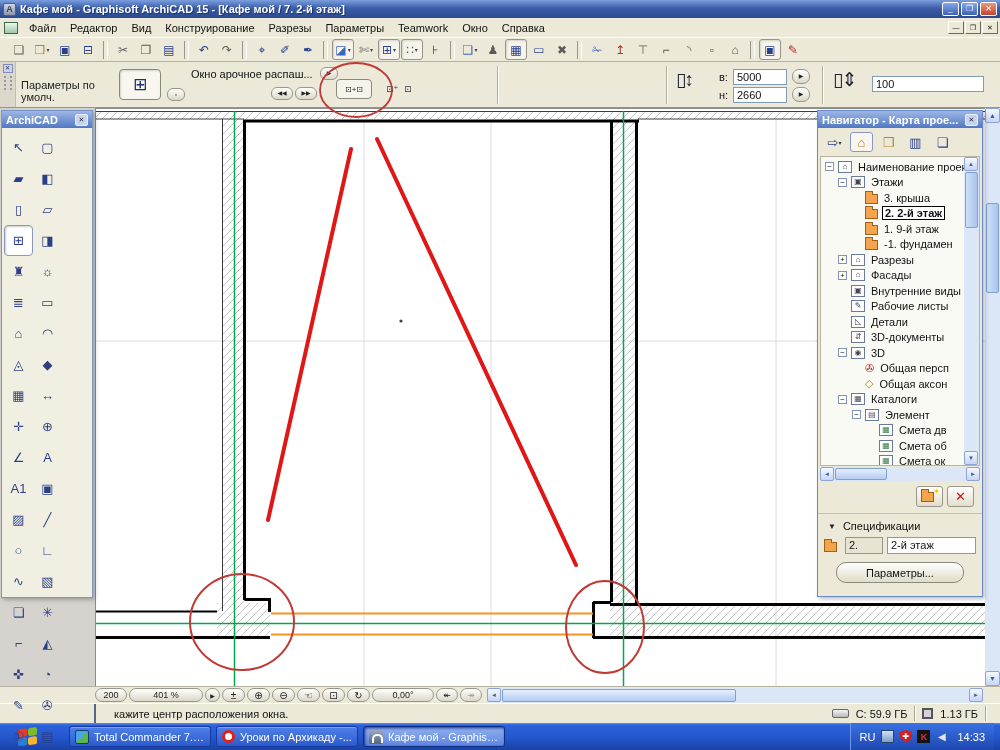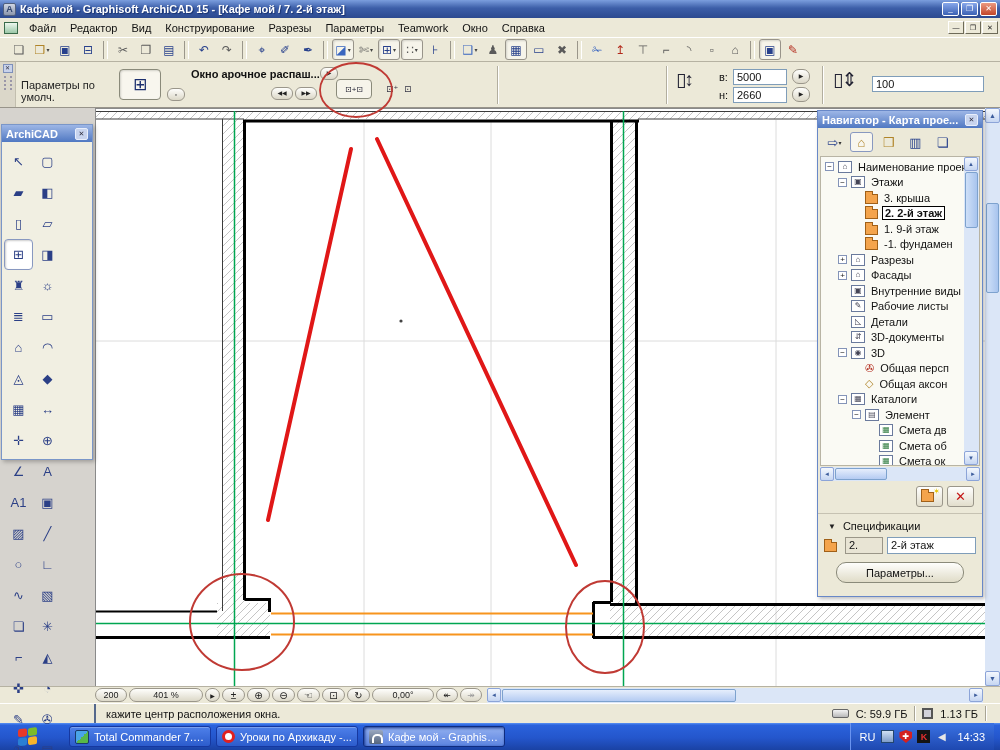--- a/index.html
+++ b/index.html
@@ -28,21 +28,21 @@
 .tbtn.sep{width:5px;height:18px;border:none;border-left:1px solid #9a968a;border-right:1px solid #fff;border-radius:0;margin:0 3px}
 .c-nav{color:#27408c}.c-gray{color:#5a5a5a}.c-blue{color:#3a66c0}.c-red{color:#b2281a}.c-org{color:#b08428}
 
 .infobar{left:0;top:62px;width:1000px;height:46px;background:#ece9d8;border-bottom:1px solid #98948a}
 .ib-gutter{left:0;top:0;width:16px;height:45px;background:#dbd7c9;border-right:1px solid #c2beae;display:flex;flex-direction:column;align-items:center;padding-top:2px;gap:3px}
 .ib-gut-x{width:10px;height:9px;background:#c8d2ea;border:1px solid #7e90ba;font-size:6px;line-height:7px;text-align:center;color:#334}
 .ib-gut-grip{width:8px;height:14px;border-left:2px dotted #9a96a8;border-right:2px dotted #9a96a8}
 .ib-label{left:21px;top:17px;width:96px;color:#222}
 .ib-toolbtn{left:119px;top:7px;width:42px;height:31px;border:1px solid #8a8a7a;border-radius:4px;background:#f8f6ee;box-shadow:inset 1px 1px 2px #00000026;display:flex;align-items:center;justify-content:center;font-size:17px;color:#1c2f6e}
 .ib-opt{left:167px;top:26px;width:18px;height:13px;border:1px solid #9a968a;border-radius:6px;background:linear-gradient(#fefefc,#dcd8c8);font-size:7px;line-height:11px;text-align:center;color:#333}
-.ib-elem{left:191px;top:6px;font-weight:bold;white-space:nowrap}
+.ib-elem{left:191px;top:6px;font-weight:normal;white-space:nowrap}
 .ib-fly{left:320px;top:5px;width:18px;height:13px;border:1px solid #9a968a;border-radius:6px;background:linear-gradient(#fefefc,#dcd8c8);font-size:6px;line-height:11px;text-align:center;color:#222}
 .ib-nav{left:271px;top:25px;display:flex;gap:2px}
 .ib-navbtn{width:22px;height:13px;border:1px solid #9a968a;border-radius:6px;background:linear-gradient(#fefefc,#dcd8c8);font-size:6px;line-height:11px;text-align:center;color:#222}
 .ib-link{left:336px;top:17px;width:36px;height:20px;border:1px solid #8a8a7a;border-radius:4px;background:#f6f4ea;display:flex;align-items:center;justify-content:center;font-size:8px;color:#223}
 .ib-mini1{left:386px;top:22px;font-size:9px;color:#334}
 .ib-mini2{left:404px;top:22px;font-size:9px;color:#334}
 .sepv{width:1px;top:4px;height:38px;background:#b2ae9e;box-shadow:1px 0 #fff}
 .ib-view{left:506px;top:10px;width:152px;height:26px;border:1px solid #8a8a7a;border-radius:6px;background:linear-gradient(#fdfdfb,#e2ded0);display:flex;align-items:center;justify-content:center;white-space:nowrap}
 .ib-sticon{left:676px;top:6px;font-size:19px;color:#223;letter-spacing:-2px}
 .ib-vh1{left:719px;top:9px}.ib-vh2{left:719px;top:27px}
@@ -53,21 +53,21 @@
 .ib-hticon{left:833px;top:6px;font-size:19px;color:#223;letter-spacing:-2px}
 .f-size{left:872px;top:14px;width:112px}
 
 .workarea{left:0;top:108px;width:1000px;height:578px;background:#d6d3ce}
 .canvas{left:95px;top:108px;width:890px;height:578px;background:#fff;border-left:1px solid #8a8a8a;border-top:1px solid #8a8a8a;overflow:hidden}
 .vscroll{left:985px;top:108px;width:15px;height:578px;background:#dbe6f7;display:flex;flex-direction:column}
 .sarr{width:15px;height:15px;background:linear-gradient(#f4f8fe,#c6d6f2);border:1px solid #8ca4d8;border-radius:2px;color:#3c5c9c;font-size:7px;line-height:13px;text-align:center;flex:none}
 .vthumb{margin-top:80px;width:13px;height:90px;margin-left:1px;background:linear-gradient(90deg,#cfe0f8,#a8c4ee);border:1px solid #7da2ce;border-radius:2px}
 .vfill{flex:1}
 
-.toolbox{left:1px;top:124px;width:92px;height:336px;background:#f1efe2;border:1px solid #7a96c8;box-shadow:2px 2px 4px #00000040;z-index:20}
+.toolbox{left:1px;top:110px;width:92px;height:488px;background:#f1efe2;border:1px solid #7a96c8;box-shadow:2px 2px 4px #00000040;z-index:20}
 .pal-title{height:17px;background:linear-gradient(180deg,#9db6e6 0%,#5078c2 100%);color:#fff;font-weight:bold;font-size:11px;display:flex;align-items:center;padding:0 4px}
 .pal-close{margin-left:auto;width:13px;height:12px;border:1px solid #e8eefc;background:#c8d4ee;color:#334;font-size:7px;line-height:10px;text-align:center;border-radius:2px}
 .toolgrid{display:flex;flex-wrap:wrap;padding:4px 2px 0 2px}
 .tool{width:29px;height:31px;display:flex;align-items:center;justify-content:center;font-size:13px;color:#2b3f86;border:1px solid transparent}
 .tool.selected{background:#fff;border-color:#8898c0;border-radius:4px;box-shadow:inset 1px 1px 2px #00000033}
 
 .navigator{left:817px;top:110px;width:166px;height:487px;background:#ece9d8;border:1px solid #6888c8;box-shadow:2px 2px 4px #00000040;z-index:20;display:flex;flex-direction:column}
 .nav-toolbar{height:28px;display:flex;align-items:center;gap:4px;padding:0 5px;flex:none}
 .nav-tbtn{width:23px;height:20px;display:flex;align-items:center;justify-content:center;font-size:13px;border:1px solid transparent;border-radius:3px}
 .nav-tbtn.selected{border-color:#8898c0;background:#f8f6ee}
@@ -105,21 +105,21 @@
 .z-scale{width:32px}.z-zoom{width:74px}.z-fly{width:15px;font-size:6px}
 .z-tool{width:23px;font-size:10px}
 .z-rot{width:62px}.z-prev{width:22px;font-size:9px}.z-next{width:22px;font-size:9px;color:#9a9a9a}
 .hscroll2{flex:1;height:15px;display:flex;margin-left:3px;background:#dbe6f7}
 .h2thumb{flex:1;margin:1px 1px;max-width:72%;background:linear-gradient(#e6eefc,#b4cbf2);border:1px solid #7da2ce;border-radius:2px}
 .h2fill{flex:1}
 .corner{width:15px;height:15px;background:#ece9d8;flex:none}
 
 .statusbar{left:0;top:703px;width:1000px;height:20px;background:#ece9d8;border-top:1px solid #fff;display:flex;align-items:center}
 .sb-edge{width:96px;align-self:stretch;border-right:2px solid #54688c;flex:none}
-.sb-msg{margin-left:10px;white-space:nowrap}
+.sb-msg{margin-left:18px;white-space:nowrap}
 .sb-right{margin-left:auto;display:flex;align-items:center;margin-right:14px;gap:7px}
 .sb-sep{width:1px;height:15px;background:#a8a494;box-shadow:1px 0 #fff}
 .drive-icon{width:17px;height:9px;background:linear-gradient(#f4f4f4,#b8b8b8);border:1px solid #666;border-radius:2px}
 .mem-icon{width:11px;height:11px;background:#d2d2da;border:2px solid #555}
 
 .taskbar{left:0;top:723px;width:1000px;height:27px;background:linear-gradient(180deg,#5a92f4 0%,#2a62dc 8%,#2456cc 55%,#1a42a4 100%);display:flex;align-items:center;padding:0 6px;gap:7px}
 .start-flag{width:22px;height:18px;display:grid;grid-template-columns:9px 9px;grid-template-rows:8px 8px;gap:1px;transform:skewY(-6deg);margin-left:12px;flex:none}
 .start-flag i{border-radius:2px}
 .fl1{background:#e8392a}.fl2{background:#7cbb2a}.fl3{background:#2a7fd4}.fl4{background:#f7b42a}
 .tasks{display:flex;gap:5px;margin-left:22px}

